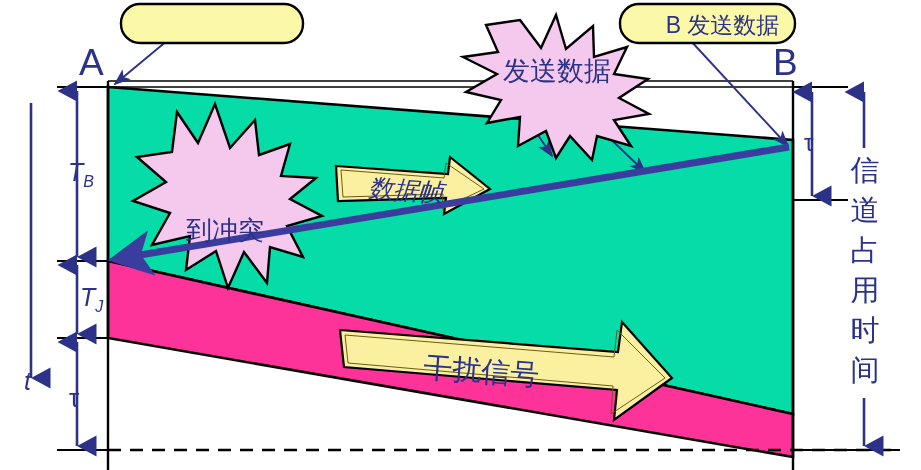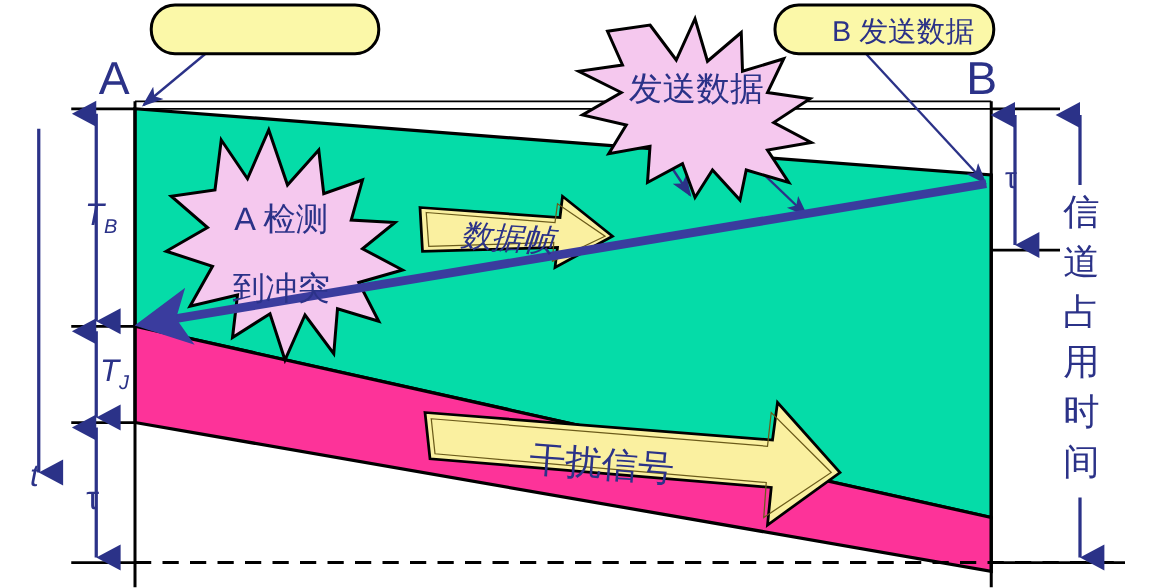--- a/index.html
+++ b/index.html
@@ -94,21 +94,20 @@
 
 
   <div class="lbl" style="left:620px;top:10px;width:205px;text-align:center;font-size:23px;">B 发送数据</div>
 
   <div class="lbl" style="left:79px;top:44px;font-size:37px;line-height:37px;">A</div>
 
   <div class="lbl" style="left:773px;top:44px;font-size:37px;line-height:37px;">B</div>
 
   <div class="lbl" style="left:477px;top:53px;width:160px;text-align:center;font-size:27px;">发送数据</div>
 
-  <div class="lbl" style="left:150px;top:158px;width:150px;text-align:center;font-size:26px;">A 检测</div>
   <div class="lbl" style="left:150px;top:195px;width:150px;text-align:center;font-size:26px;margin-top:18px;">到冲突</div>
 
   <div class="lbl" style="left:352px;top:170px;width:110px;text-align:center;font-size:25px;
               font-style:italic;transform:rotate(4deg);transform-origin:left top;">数据帧</div>
 
   <div class="lbl" style="left:388px;top:345px;width:190px;text-align:center;font-size:29px;
               transform:rotate(4.2deg);transform-origin:left top;">干扰信号</div>
 
   <div class="lbl" style="left:68px;top:158px;font-size:25px;font-style:italic;">
     <span>T</span><span style="font-size:16px;vertical-align:sub;">B</span>

